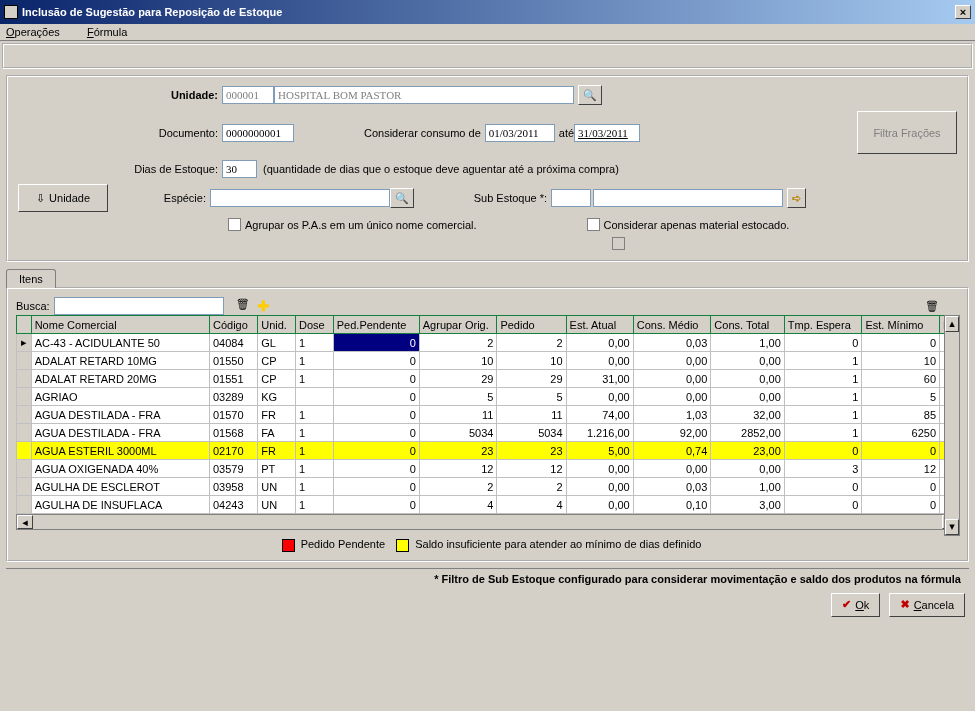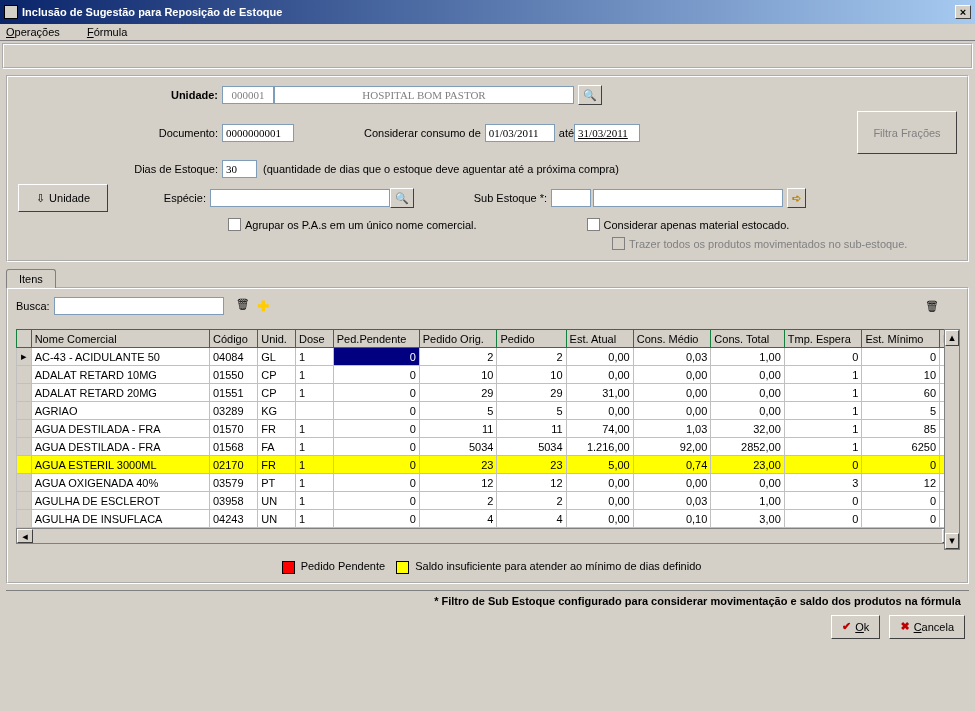--- a/index.html
+++ b/index.html
@@ -56,21 +56,21 @@
   }
   .row { display:flex; align-items:center; margin-bottom:6px; }
   .lbl { text-align:right; margin-right:4px; }
   input[type=text], .ro-input {
     font: 11px Tahoma;
     border:1px solid #7f9db9;
     background:#fff;
     height:18px;
     padding:1px 3px;
   }
-  .ro-input { background:#d4d0c8; color:#808080;text-align:center; }
+  .ro-input { background:#d4d0c8; color:#808080; }
   .btn3d {
     background:#d4d0c8;
     border:1px solid #fff;
     border-right-color:#404040; border-bottom-color:#404040;
     height:20px;
     display:inline-flex; align-items:center; justify-content:center;
     padding:0 4px;
     cursor:default;
   }
   .btn-wide {
@@ -88,21 +88,21 @@
     border-bottom:none;
     background:#d4d0c8;
     padding:3px 12px;
     position:relative; top:1px;
     border-top-left-radius:3px;border-top-right-radius:3px;
   }
   .tab-body {
     border:2px groove #fff;
     padding:8px;
   }
-  .search-row { display:flex; align-items:center; margin-bottom:14px; }
+  .search-row { display:flex; align-items:center; margin-bottom:0; }
   .toolbar-icons { margin-left:12px; display:flex; gap:8px; }
 
   .grid-wrap { position:relative; }
   table.grid {
     border-collapse:collapse;
     width:943px;
     table-layout:fixed;
     background:#fff;
   }
   table.grid th {
@@ -143,21 +143,21 @@
     width:16px; background:#d4d0c8;
     border:1px solid #808080;
     display:flex; flex-direction:column; justify-content:space-between;
     position:absolute; right:-1px; top:0; height:221px;
   }
   .vscroll .arrow {
     height:16px; background:#d4d0c8;
     border:1px solid #fff; border-right-color:#404040; border-bottom-color:#404040;
     text-align:center; line-height:13px;
   }
-  .legend { text-align:center; margin-top:16px; }
+  .legend { text-align:center; margin-top:8px; }
   .legend-box { display:inline-block; width:13px; height:13px; border:1px solid #000; vertical-align:middle; margin:0 3px 0 8px;}
   .footer-note {
     font-weight:bold; text-align:right;
     padding:4px 8px;
     border-top:1px solid #808080;
     margin:4px 6px 0 6px;
   }
   .dlg-buttons {
     text-align:right;
     padding:4px 10px 4px 0;
@@ -234,21 +234,20 @@
   </div>
   <div class="row" style="margin-left:210px">
     <span class="checkbox"></span>
     <span>Agrupar os P.A.s em um único nome comercial.</span>
     <div style="width:110px"></div>
     <span class="checkbox"></span>
     <span>Considerar apenas material estocado.</span>
   </div>
   <div class="row" style="margin-left:594px;margin-bottom:0">
     <span class="checkbox" style="background:#d4d0c8"></span>
-    <span class="disabled-text">Trazer todos os produtos movimentados no sub-estoque.</span>
   </div>
 </div>
 
 <div class="tabctrl">
   <div class="tab">Itens</div>
   <div class="tab-body">
     <div class="search-row">
       <span>Busca:</span>
       <input type="text" style="width: 170px; margin-left: 4px;" value="">
       <div class="toolbar-icons">
@@ -278,21 +277,21 @@
             <col style="width:18px">
         </colgroup>
         <thead>
           <tr>
             <th class="row-marker"></th>
             <th>Nome Comercial</th>
             <th>Código</th>
             <th>Unid.</th>
             <th>Dose</th>
             <th>Ped.Pendente</th>
-            <th>Pedido Orig.</th>
+            <th>Agrupar Orig.</th>
             <th>Pedido</th>
             <th>Est. Atual</th>
             <th>Cons. Médio</th>
             <th>Cons. Total</th>
             <th>Tmp. Espera</th>
             <th>Est. Mínimo</th>
             <th>D</th>
           </tr>
         </thead>
         <tbody id="grid-body">

